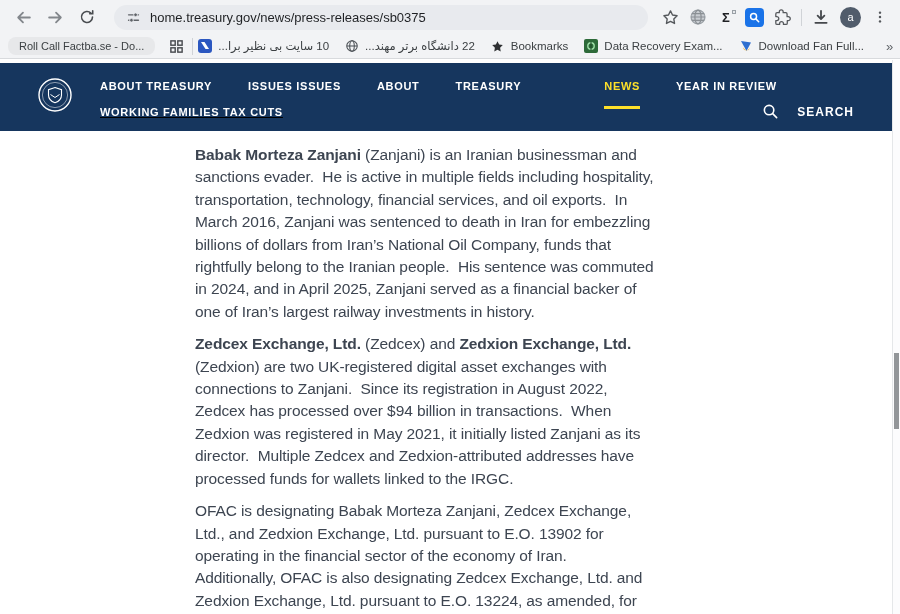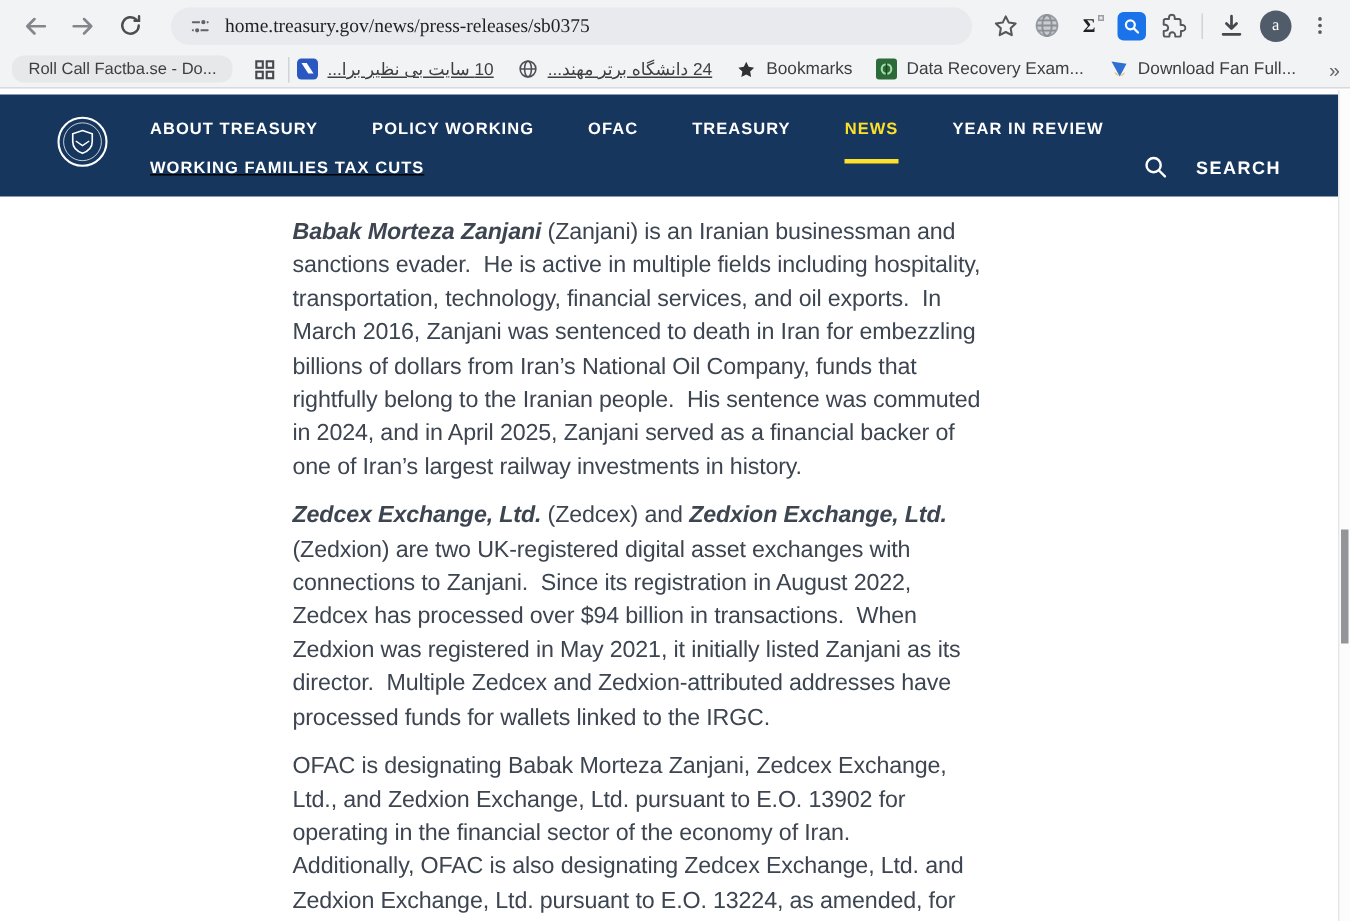--- a/index.html
+++ b/index.html
@@ -3,62 +3,62 @@
 <meta charset="utf-8">
 <style>
   * { margin:0; padding:0; box-sizing:border-box; }
   html,body { width:900px; height:614px; overflow:hidden; }
   body { font-family:"Liberation Sans","DejaVu Sans",sans-serif; background:#fff; position:relative; }
   button { background:none; border:0; padding:0; font:inherit; cursor:pointer; }
 
   
   .chrome { position:absolute; top:0; left:0; width:900px; height:59px;
             background:#f2f3f5; border-bottom:1px solid #d8dadd; }
-  .toolbar { height:34px; display:flex; align-items:center; padding:0 6px 0 10px;font-family:Liberation Serif, serif; }
+  .toolbar { height:34px; display:flex; align-items:center; padding:0 6px 0 10px; }
   .navbtn { width:26px; height:26px; display:flex; align-items:center; justify-content:center; flex:0 0 auto; margin-right:6px; }
   .omnibox { flex:1 1 auto; height:25px; background:#e8eaee; border-radius:13px;
              display:flex; align-items:center; padding:0 12px; margin:0 8px 0 8px; min-width:0; }
   .url { font-size:13px; color:#1f2124; white-space:nowrap; overflow:hidden; }
   .tune { display:flex; align-items:center; margin-right:9px; flex:0 0 auto; }
   .iconbtn { width:28px; height:28px; display:flex; align-items:center; justify-content:center; flex:0 0 auto; }
   .sigma { font-size:13px; font-weight:bold; color:#202124; position:relative; }
   .sigma .sq { position:absolute; right:4px; top:7px; width:4px; height:4px; border:1px solid #9aa0a6; background:#e8eaed; }
   .bluesq { width:19px; height:19px; border-radius:4px; background:#1a73e8; display:flex; align-items:center; justify-content:center; }
   .vdiv { width:1px; height:17px; background:#d0d3d7; margin:0 5px; flex:0 0 auto; }
   .avatar { width:21px; height:21px; border-radius:50%; background:#515c6b; color:#fff; font-size:11px;
             display:flex; align-items:center; justify-content:center; margin:0 5px; flex:0 0 auto; }
 
   .bookmarks { height:24px; display:flex; align-items:center; padding:0 8px; font-size:11.5px; color:#3c4043; }
   .chip { background:#e7e8ea; border-radius:8px; padding:3px 11px; font-size:11px; white-space:nowrap; margin-right:10px; }
   .bm-item { display:flex; align-items:center; gap:6px; margin-right:16px; white-space:nowrap; }
-  .bm-item .rtl { direction:rtl; unicode-bidi:isolate;text-decoration:underline; }
+  .bm-item .rtl { direction:rtl; unicode-bidi:isolate; }
   .fav { width:14px; height:14px; flex:0 0 auto; display:flex; align-items:center; justify-content:center; }
   .fav-blue { background:#2b57c0; border-radius:3px; }
   .fav-green { background:#2d6a39; border-radius:2px; }
   .bm-right { margin-left:auto; display:flex; align-items:center; }
   .chev { font-size:13px; color:#5f6368; margin:0 6px; }
 
   
   .viewport { position:absolute; top:60px; left:0; width:900px; height:554px; background:#fff; }
   .site-header { position:relative; margin-top:3px; height:68px; background:#16365e; }
   .seal { position:absolute; left:37px; top:50%; transform:translateY(-50%); }
   .nav-row { position:absolute; left:100px; display:flex; gap:36px; }
   .row1 { top:17px; }
   .row2 { top:43px;text-decoration:underline; }
   .nav-item { position:relative; color:#fff; font-size:11px; font-weight:bold; letter-spacing:.7px;
               text-decoration:none; white-space:nowrap; line-height:13px; }
-  .nav-item.active { color:#fde02a; }
+  .nav-item.active { color:#fde02a;margin-left:47px; }
   .nav-item.active::after { content:""; position:absolute; left:0; top:26px; width:100%; height:3px; background:#fde02a; }
   .hdr-search { position:absolute; right:46px; top:40px; display:flex; align-items:center; gap:18px;
                 color:#fff; font-size:12px; font-weight:bold; letter-spacing:1px; }
 
   .article { padding:13px 0 0 195px; width:655px; }
   .para { width:460px; font-size:15.5px; line-height:22.4px; color:#3d4551; letter-spacing:-.1px;
           white-space:pre-wrap; margin-bottom:10px; }
-  .para strong { font-weight:bold;font-style:italic; }
+  .para strong { font-weight:bold; }
 
   .scrollbar { position:absolute; top:0; right:0; width:8px; height:554px; background:#fcfcfd; border-left:1px solid #e5e7e9; }
   .thumb { position:absolute; left:1px; top:293px; width:5px; height:76px; background:#939699; }
 </style>
 </head>
 <body>
 
 <div class="chrome">
   <div class="toolbar">
     <button class="navbtn">
@@ -161,21 +161,21 @@
     </div>
 
     <div class="bm-item">
       <span class="fav">
         <svg width="14" height="14" viewBox="0 0 16 16" fill="none" stroke="#4c5156" stroke-width="1.2">
             <circle cx="8" cy="8" r="6"></circle>
             <ellipse cx="8" cy="8" rx="2.6" ry="6"></ellipse>
             <path d="M2.2 8h11.6"></path>
           </svg>
       </span>
-      <span class="rtl">24 دانشگاه برتر مهند...</span>
+      <span class="rtl">22 دانشگاه برتر مهند...</span>
     </div>
 
     <div class="bm-item">
       <span class="fav">
         <svg width="13" height="13" viewBox="0 0 16 16" fill="#2f3133">
             <path d="M8 1.5l2 4.1 4.5.7-3.3 3.2.8 4.5L8 11.9 4 14l.8-4.5L1.5 6.3 6 5.6z"></path>
           </svg>
       </span>
       <span>Bookmarks</span>
     </div>
@@ -214,22 +214,22 @@
       <svg width="36" height="36" viewBox="0 0 36 36" fill="none" stroke="#fff">
         <circle cx="18" cy="18" r="16" stroke-width="1.4"></circle>
         <circle cx="18" cy="18" r="12.6" stroke-width=".6" opacity=".85"></circle>
         <path d="M18 10.5l6.5 2.2v5.2c0 4.2-3.1 6.6-6.5 7.8-3.4-1.2-6.5-3.6-6.5-7.8v-5.2z" stroke-width="1.1"></path>
         <path d="M13.5 17.5l4.5 3 4.5-3" stroke-width="1"></path>
       </svg>
     </div>
 
     <nav class="nav-row row1">
       <a href="#" class="nav-item">ABOUT TREASURY</a>
-      <a href="#" class="nav-item">POLICY WORKING</a>
-      <a href="#" class="nav-item">OFAC</a>
+      <a href="#" class="nav-item">ISSUES ISSUES</a>
+      <a href="#" class="nav-item">ABOUT</a>
       <a href="#" class="nav-item">TREASURY</a>
       <a href="#" class="nav-item active">NEWS</a>
       <a href="#" class="nav-item">YEAR IN REVIEW</a>
     </nav>
     <nav class="nav-row row2">
       <a href="#" class="nav-item">WORKING FAMILIES TAX CUTS</a>
     </nav>
 
     <div class="hdr-search">
       <svg width="17" height="17" viewBox="0 0 18 18" fill="none" stroke="#fff" stroke-width="1.7" stroke-linecap="round">

